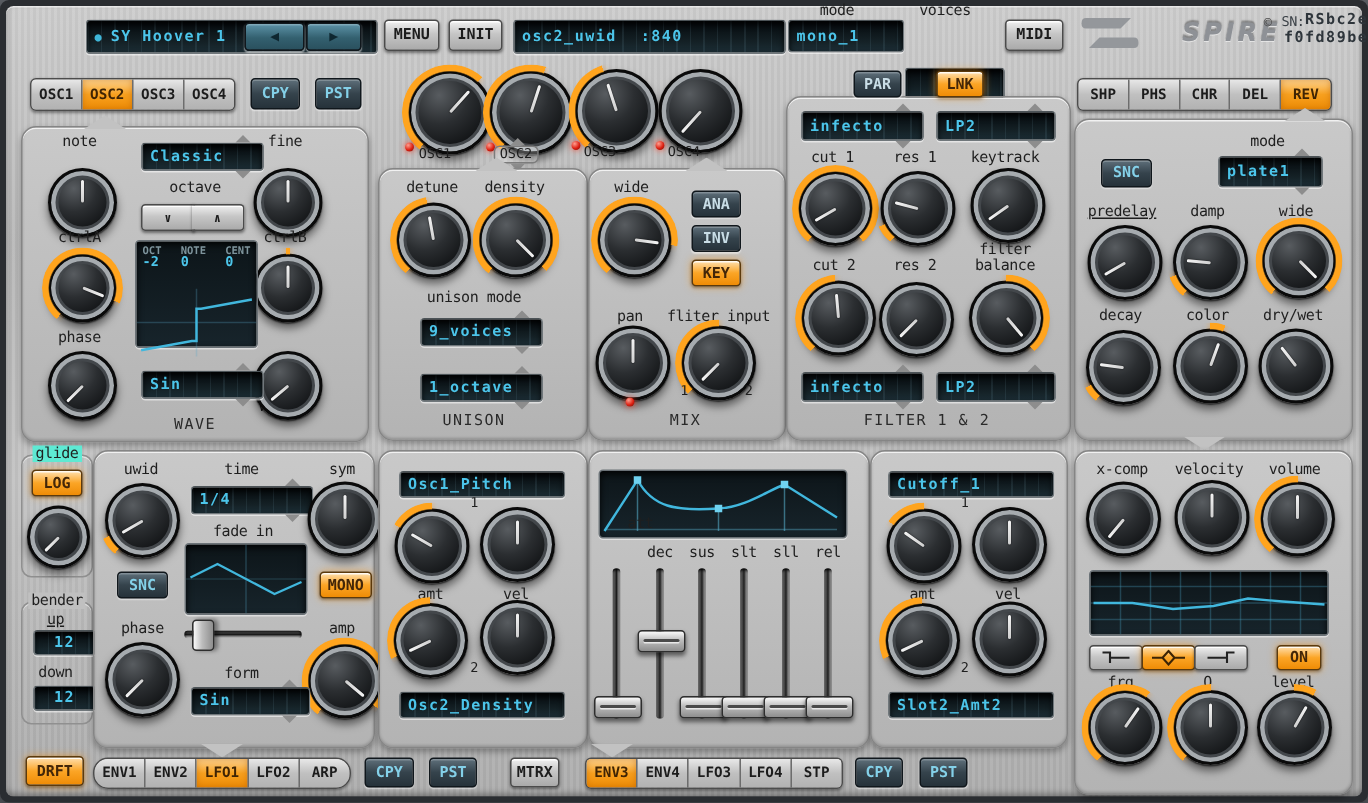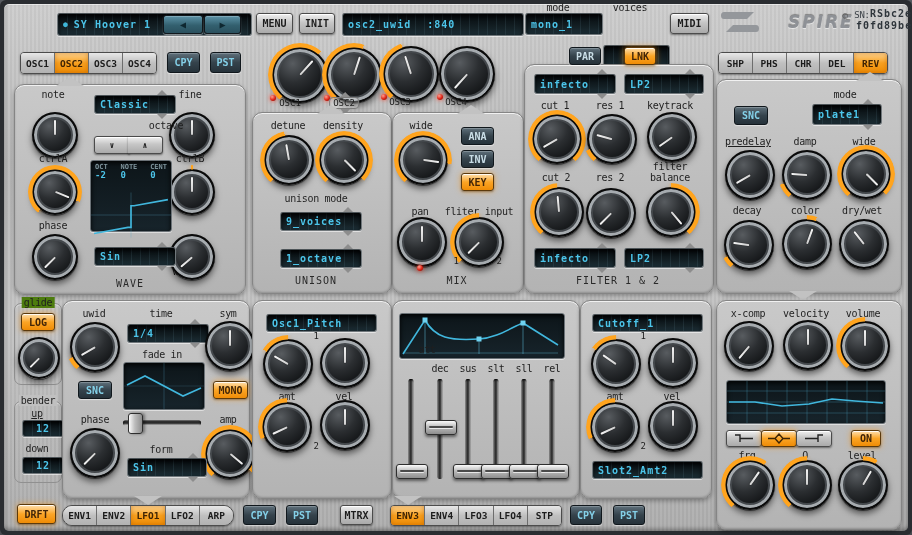--- a/index.html
+++ b/index.html
@@ -186,21 +186,21 @@
   <div class="lcd sel" style="left:94px;top:95px;width:70px;height:17px;">
     <span>Classic</span>
     </div>
   <div class="lbl" style="left:190px;top:89px;">fine</div>
   <div class="knob k42" style="left:32px;top:112px;--a:0deg;">
       <i class="ptr"></i>
     </div>
   <div class="knob k42" style="left:169px;top:112px;--a:0deg;">
       <i class="ptr"></i>
     </div>
-  <div class="lbl" style="left:130px;top:120px;margin-left:36px;">octave</div>
+  <div class="lbl" style="left:130px;top:120px;">octave</div>
   <div class="btn metal" style="left:94px;top:136px;width:34px;height:16px;border-radius:3px 0 0 3px;">
     <span style="font-size:8px;">∨</span>
     </div>
   <div class="btn metal" style="left:128px;top:136px;width:34px;height:16px;border-radius:0 3px 3px 0;border-left:none;">
     <span style="font-size:8px;">∧</span>
     </div>
   <div class="lbl" style="left:53px;top:153px;">ctrlA</div>
   <div class="lbl" style="left:190px;top:153px;">ctrlB</div>
   <div class="knob k42" style="left:32px;top:169px;--a:112deg;">
     <i class="ring" style="--len:252deg;"></i>
@@ -387,21 +387,21 @@
   <div class="knob k46" style="left:782px;top:219px;--a:20deg;">
     <i class="ring" style="--s:0deg;--len:20deg;"></i>
       <i class="ptr"></i>
     </div>
   <div class="knob k46" style="left:839px;top:219px;--a:-38deg;">
       <i class="ptr"></i>
     </div>
   <div class="notch dn" style="left:789px;top:291px;"></div>
 
   <div class="grp" style="left:14px;top:303px;width:46px;height:80px;"></div>
-  <div class="lbl" style="left:38px;top:297px;background:#4d7c0f;padding:0 2px;">glide</div>
+  <div class="lbl" style="left:38px;top:297px;background:#5eead4;padding:0 2px;">glide</div>
   <div class="btn orange" style="left:21px;top:313px;width:32px;height:16px;">
     <span>LOG</span>
     </div>
   <div class="knob k40" style="left:18px;top:337px;--a:-135deg;">
       <i class="ptr"></i>
     </div>
   <div class="grp" style="left:14px;top:401px;width:46px;height:80px;"></div>
   <div class="lbl" style="left:38px;top:395px;background:#c0c0c0;padding:0 2px;">bender</div>
   <div class="lbl" style="left:37px;top:408px;text-decoration:underline;">up</div>
   <div class="lcd" style="left:22px;top:420px;width:30px;height:15px;justify-content:center;">
@@ -477,20 +477,23 @@
   <div class="lbl" style="left:287px;top:391px;">amt</div>
   <div class="lbl" style="left:344px;top:391px;">vel</div>
   <div class="knob k46" style="left:262px;top:402px;--a:-115deg;">
     <i class="ring" style="--s:-115deg;--len:115deg;"></i>
       <i class="ptr"></i>
     </div>
   <div class="knob k46" style="left:320px;top:400px;--a:0deg;">
       <i class="ptr"></i>
     </div>
   <div class="lbl sm" style="left:316px;top:441px;">2</div>
+  <div class="lcd" style="left:266px;top:461px;width:99px;height:16px;">
+    <span>Osc2_Density</span>
+    </div>
 
   <div class="panel" style="left:392px;top:300px;width:186px;height:197px;"></div>
   <div class="notch dn" style="left:394px;top:496px;"></div>
   <div class="scope" style="left:399px;top:313px;width:164px;height:44px;">
     <svg viewBox="0 0 164 44">
       <line x1="25" y1="6" x2="25" y2="40" stroke="rgba(90,180,210,.55)"></line>
       <line x1="79" y1="25" x2="79" y2="40" stroke="rgba(90,180,210,.55)"></line>
       <line x1="123" y1="9" x2="123" y2="40" stroke="rgba(90,180,210,.55)"></line>
       <line x1="4" y1="39" x2="158" y2="39" stroke="rgba(90,180,210,.4)"></line>
       <path d="M3,40 L25,6 C35,24 50,27 79,25 C97,24 112,13 123,9 L158,31" fill="none" stroke="#41b7dd" stroke-width="1.6"></path>

